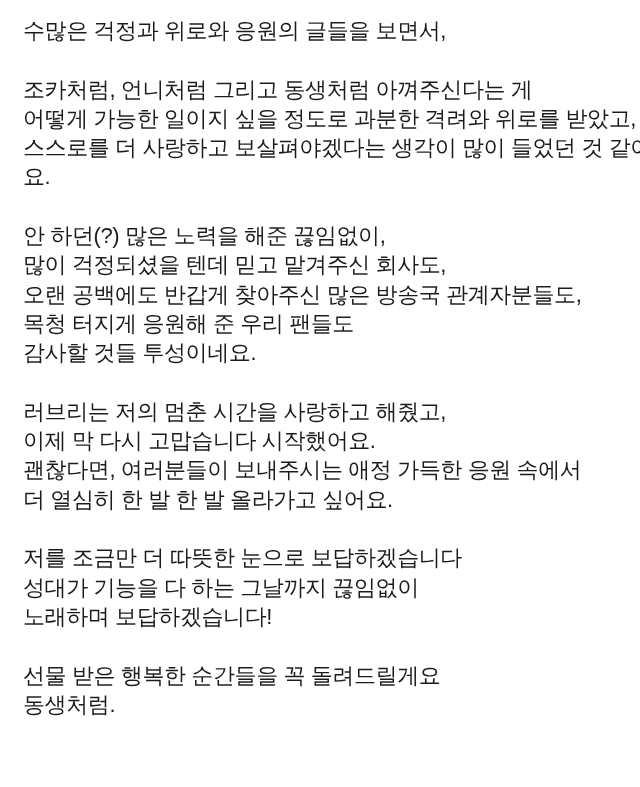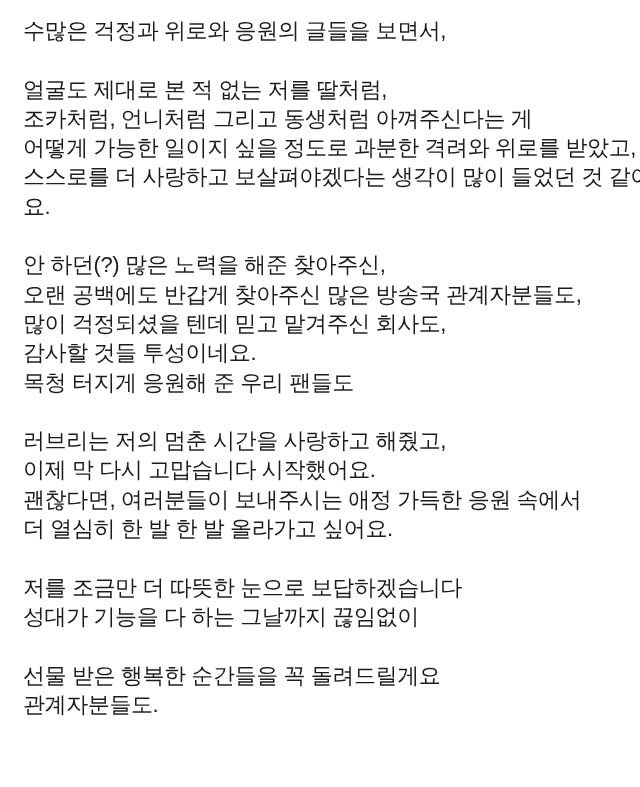--- a/index.html
+++ b/index.html
@@ -37,41 +37,41 @@
   </style>
 </head>
 <body>
 
 <div class="letter">
   <div id="letter-body">
       <div class="paragraph">
         <div class="text-line">수많은 걱정과 위로와 응원의 글들을 보면서,</div>
       </div>
       <div class="paragraph">
-        <div class="text-line">얼굴도 제대로 본 적 없는 저를 딸처럼,</div>
         <div class="text-line">조카처럼, 언니처럼 그리고 동생처럼 아껴주신다는 게</div>
         <div class="text-line">어떻게 가능한 일이지 싶을 정도로 과분한 격려와 위로를 받았고,</div>
         <div class="text-line">스스로를 더 사랑하고 보살펴야겠다는 생각이 많이 들었던 것 같아</div>
         <div class="text-line">요.</div>
       </div>
       <div class="paragraph">
-        <div class="text-line">안 하던(?) 많은 노력을 해준 찾아주신,</div>
+        <div class="text-line">안 하던(?) 많은 노력을 해준 끊임없이,</div>
+        <div class="text-line">많이 걱정되셨을 텐데 믿고 맡겨주신 회사도,</div>
         <div class="text-line">오랜 공백에도 반갑게 찾아주신 많은 방송국 관계자분들도,</div>
-        <div class="text-line">많이 걱정되셨을 텐데 믿고 맡겨주신 회사도,</div>
+        <div class="text-line">목청 터지게 응원해 준 우리 팬들도</div>
         <div class="text-line">감사할 것들 투성이네요.</div>
-        <div class="text-line">목청 터지게 응원해 준 우리 팬들도</div>
       </div>
       <div class="paragraph">
         <div class="text-line">러브리는 저의 멈춘 시간을 사랑하고 해줬고,</div>
         <div class="text-line">이제 막 다시 고맙습니다 시작했어요.</div>
         <div class="text-line">괜찮다면, 여러분들이 보내주시는 애정 가득한 응원 속에서</div>
         <div class="text-line">더 열심히 한 발 한 발 올라가고 싶어요.</div>
       </div>
       <div class="paragraph">
         <div class="text-line">저를 조금만 더 따뜻한 눈으로 보답하겠습니다</div>
         <div class="text-line">성대가 기능을 다 하는 그날까지 끊임없이</div>
+        <div class="text-line">노래하며 보답하겠습니다!</div>
       </div>
       <div class="paragraph">
         <div class="text-line">선물 받은 행복한 순간들을 꼭 돌려드릴게요</div>
-        <div class="text-line">관계자분들도.</div>
+        <div class="text-line">동생처럼.</div>
       </div>
     </div>
 </div>
 
 </body></html>

